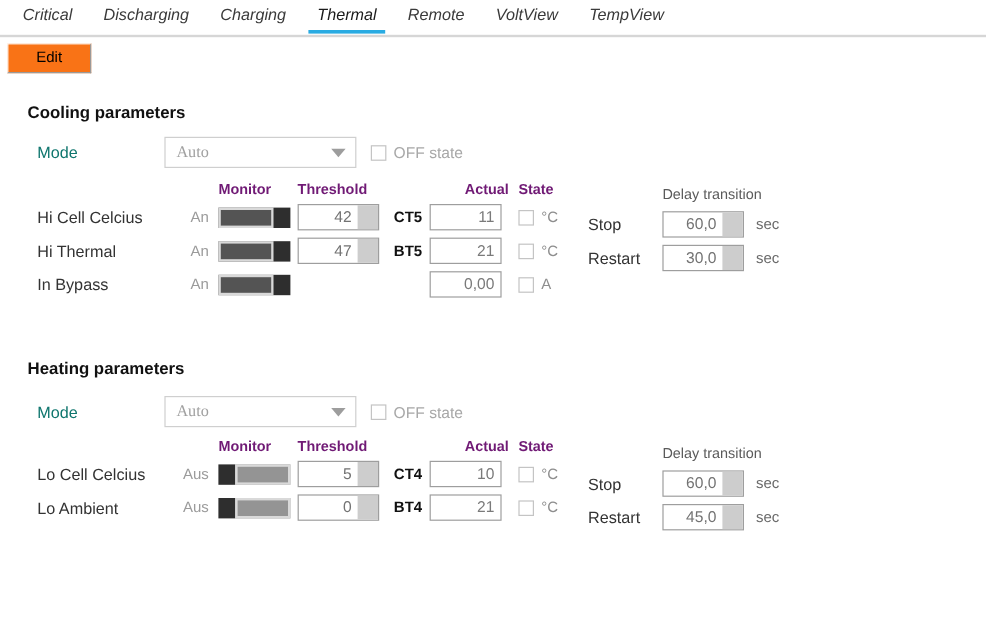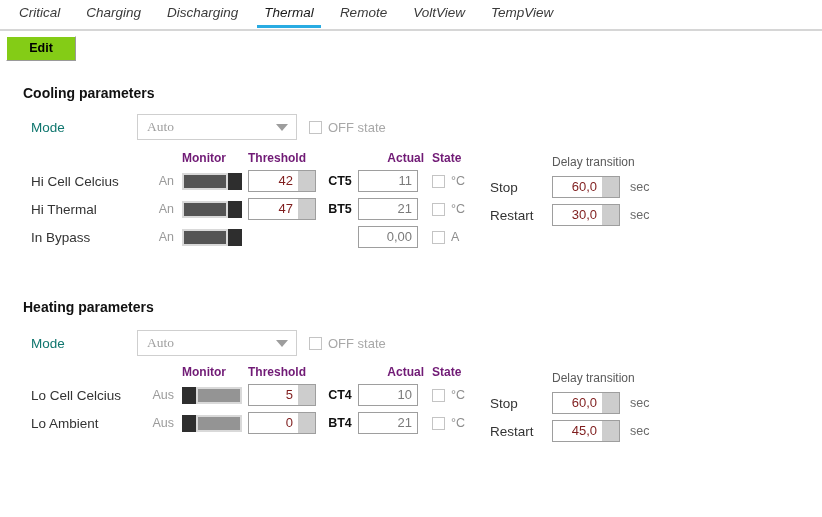--- a/index.html
+++ b/index.html
@@ -55,27 +55,27 @@
   }
 
   
   .toolbar {
     padding: 7px 0 0 6px;
   }
   .edit-btn {
     display: inline-block;
     min-width: 70px;
     padding: 4px 16px 5px 16px;
-    background: #84cc16;
+    background: #f97316;
     border-top: 1px solid #ffffff;
     border-left: 1px solid #ffffff;
     border-right: 1px solid #9a9a9a;
     border-bottom: 1px solid #9a9a9a;
     font-size: 12.5px;
-    font-weight: bold;
+    font-weight: normal;
     color: #000000;
     text-align: center;
     cursor: default;
     box-sizing: border-box;
   }
 
   
   .section { position: relative; }
   .section-title {
     font-size: 14px;
@@ -185,21 +185,21 @@
     background: #ffffff;
     display: flex; align-items: stretch;
     box-sizing: border-box;
     cursor: default;
   }
   .numfield .val {
     flex: 1;
     text-align: right;
     padding-right: 5px;
     font-size: 13px;
-    color: #7f1d1d;
+    color: #737373;
     line-height: 20px;
   }
   .numfield .spin { width: 17px; background: #cdcdcd; flex: none; }
   .numfield.plain { width: 60px; }
   .numfield.plain .val { color: #7a7a7a; }
 
   
   .delay {
     position: absolute;
     left: 490px;
@@ -216,22 +216,22 @@
     height: 28px;
   }
   .d-label { width: 62px; font-size: 13.5px; color: #333; }
   .d-sec   { margin-left: 10px; font-size: 12.5px; color: #6a6a6a; }
 </style>
 </head>
 <body>
 
 <div class="tabbar">
   <div class="tab"><span>Critical</span></div>
+  <div class="tab"><span>Discharging</span></div>
   <div class="tab"><span>Charging</span></div>
-  <div class="tab"><span>Discharging</span></div>
   <div class="tab active"><span>Thermal</span></div>
   <div class="tab"><span>Remote</span></div>
   <div class="tab"><span>VoltView</span></div>
   <div class="tab"><span>TempView</span></div>
   <div class="tabbar-rule"></div>
 </div>
 
 <div class="toolbar">
   <div class="edit-btn">Edit</div>
 </div>

